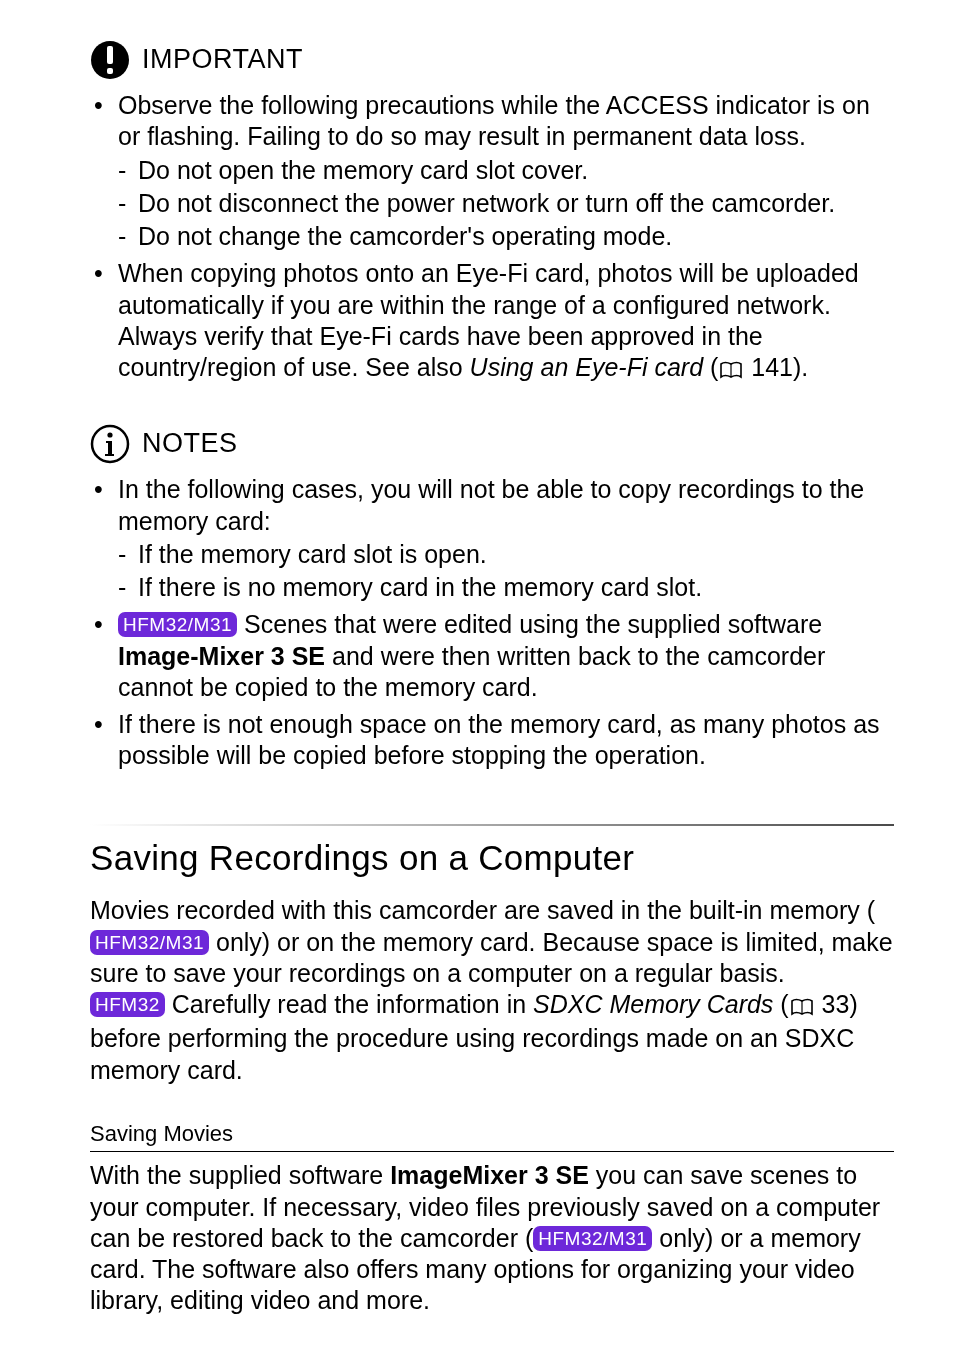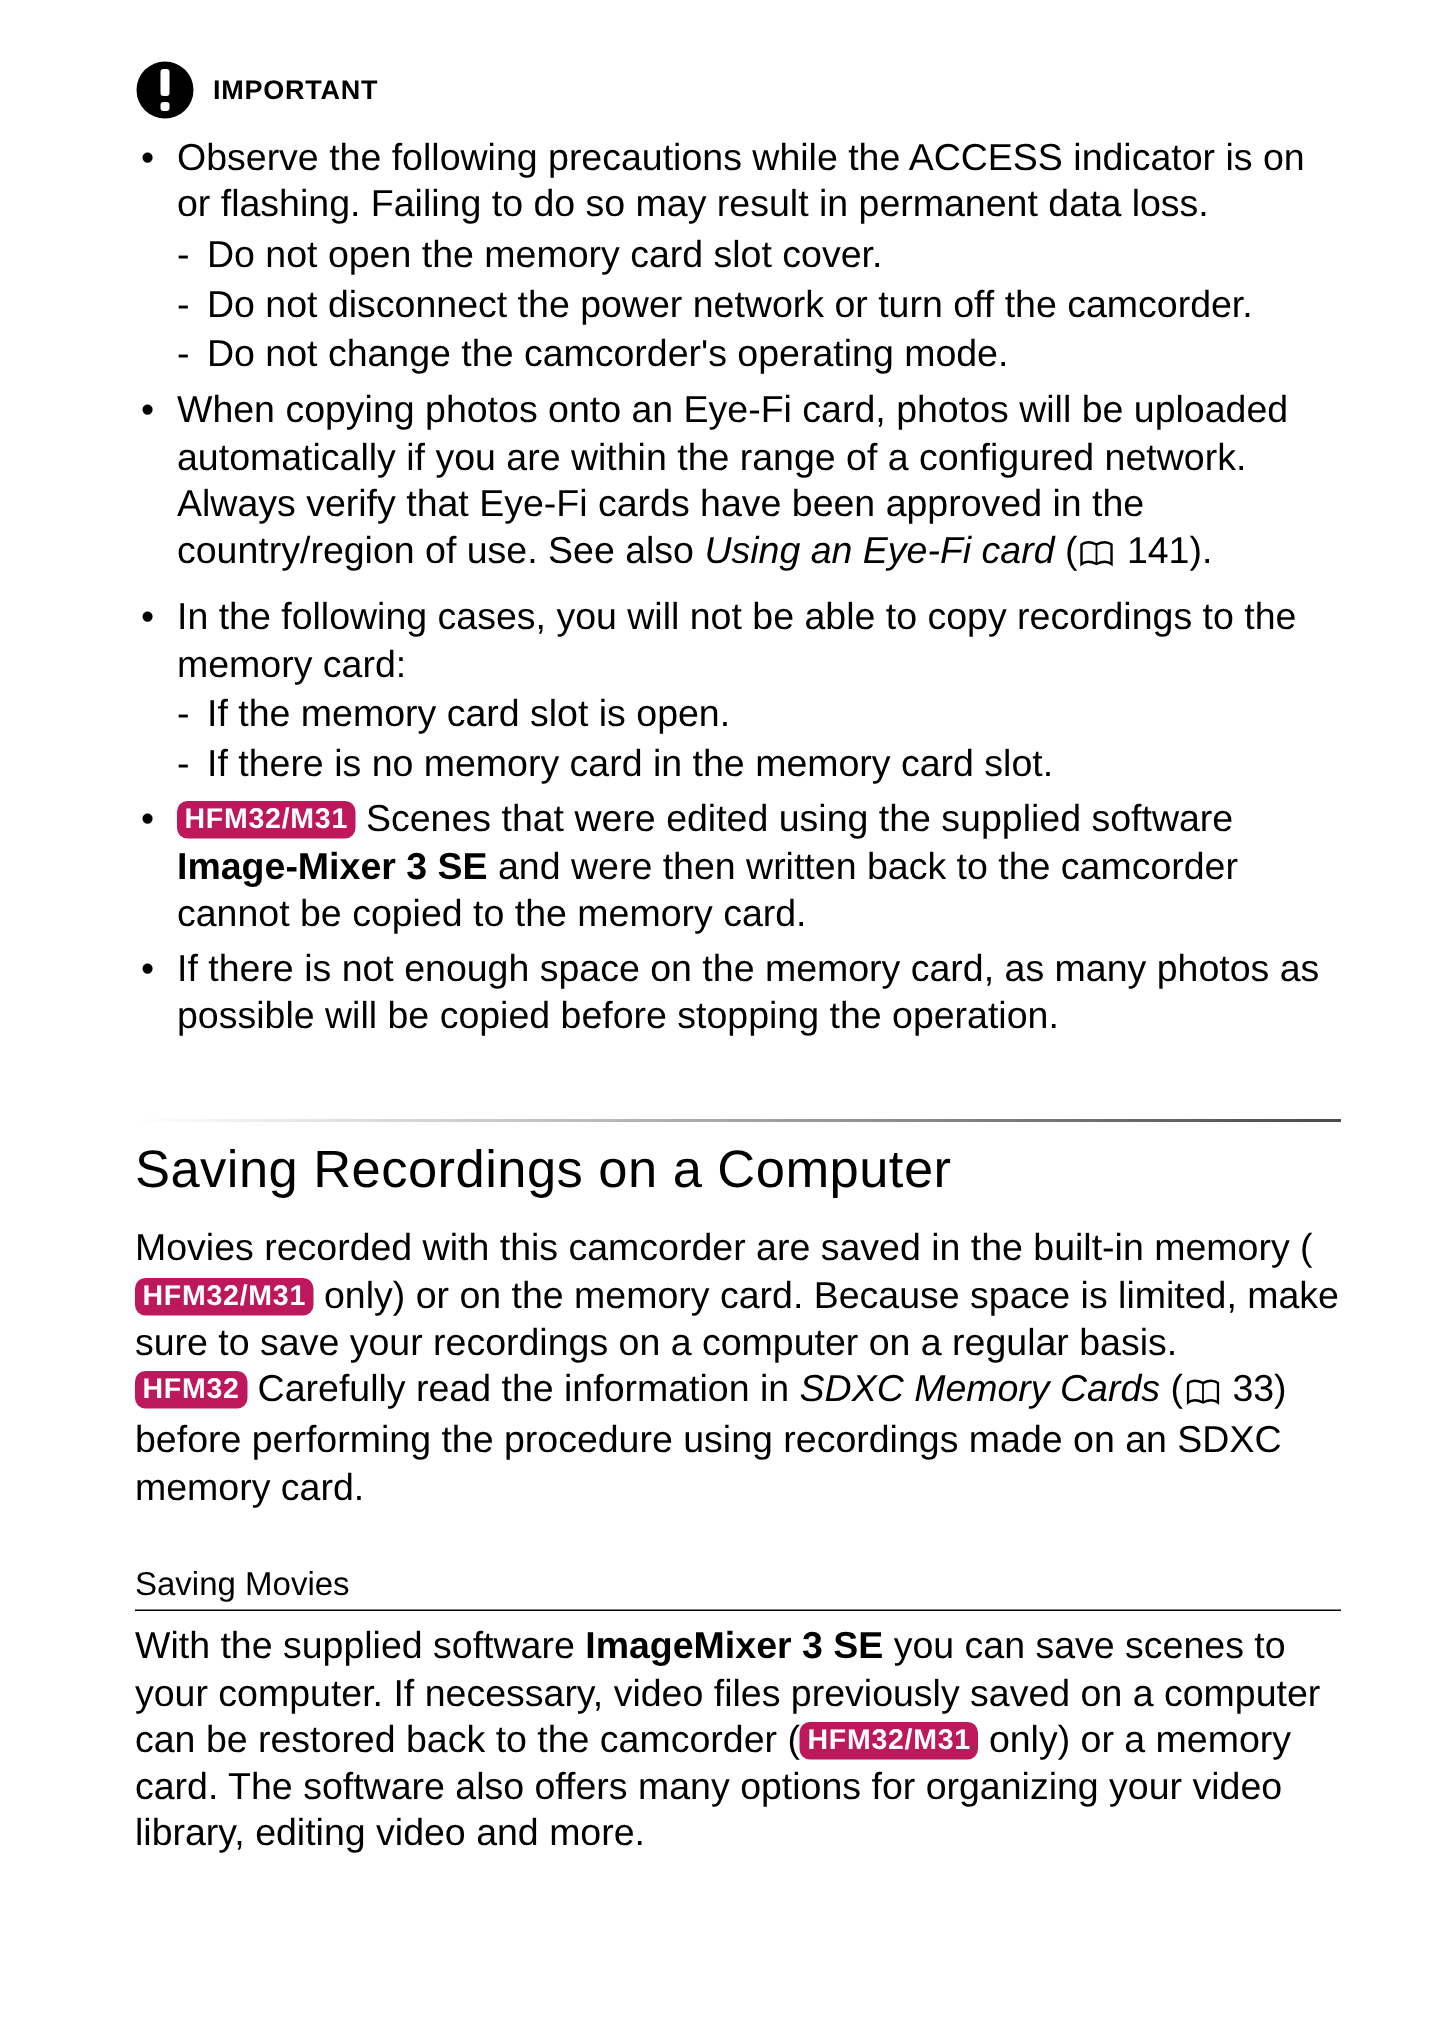--- a/index.html
+++ b/index.html
@@ -23,22 +23,22 @@
     display: block;
   }
   .heading-row {
     display: flex;
     align-items: center;
     gap: 12px;
   }
   .heading-label {
     font-family: "Arial Narrow", Arial, Helvetica, sans-serif;
     font-stretch: condensed;
-    font-weight: 700;
-    font-size: 18px;
+    font-weight: 400;
+    font-size: 27px;
     letter-spacing: 0.5px;
   }
 
   
   ul.bullets {
     list-style: none;
     margin: 10px 0 0 0;
     padding: 0;
   }
   ul.bullets > li {
@@ -83,25 +83,25 @@
     display: inline-block;
     vertical-align: -3px;
     margin: 0 2px;
   }
 
   
   .model-badge {
     display: inline-flex;
     align-items: center;
     justify-content: center;
-    background: #be185d;
+    background: #6d28d9;
     color: #fff;
     font-family: "Arial Narrow", Arial, Helvetica, sans-serif;
     font-stretch: condensed;
-    font-weight: 700;
+    font-weight: 400;
     font-size: 19px;
     line-height: 1;
     border-radius: 7px;
     padding: 3px 5px 3px 5px;
     letter-spacing: 0.5px;
     vertical-align: 1px;
     position: relative;
     top: -1px;
   }
 
@@ -173,20 +173,30 @@
       </ul>
     </li>
     <li>
       <span>When copying photos onto an Eye-Fi card, photos will be uploaded automatically if you are within the range of a configured network. Always verify that Eye-Fi cards have been approved in the country/region of use. See also </span><span class="italic">Using an Eye-Fi card</span><span> (</span><span class="book-icon"><svg width="22" height="18" viewBox="0 0 22 18">
             <path d="M1 3 Q5 0 11 3 Q17 0 21 3 L21 16 Q17 13 11 16 Q5 13 1 16 Z" fill="none" stroke="#000" stroke-width="1.6"></path>
             <line x1="11" y1="3" x2="11" y2="16" stroke="#000" stroke-width="1.2"></line>
           </svg></span><span> 141).</span>
     </li>
   </ul>
 
+  <div class="heading-row block-gap-lg">
+    <span class="notes-icon">
+      <svg width="40" height="40" viewBox="0 0 40 40">
+        <circle cx="20" cy="20" r="18" fill="none" stroke="#000" stroke-width="2.5"></circle>
+        <circle cx="20" cy="11" r="2.6" fill="#000"></circle>
+        <path d="M16 17 H22 V30 H24 V32 H15 V30 H18 V19 H16 Z" fill="#000"></path>
+      </svg>
+    </span>
+    <span class="heading-label">NOTES</span>
+  </div>
 
   <ul class="bullets">
     <li>
       <span>In the following cases, you will not be able to copy recordings to the memory card:</span>
       <ul class="dashes">
         <li>If the memory card slot is open.</li>
         <li>If there is no memory card in the memory card slot.</li>
       </ul>
     </li>
     <li>

